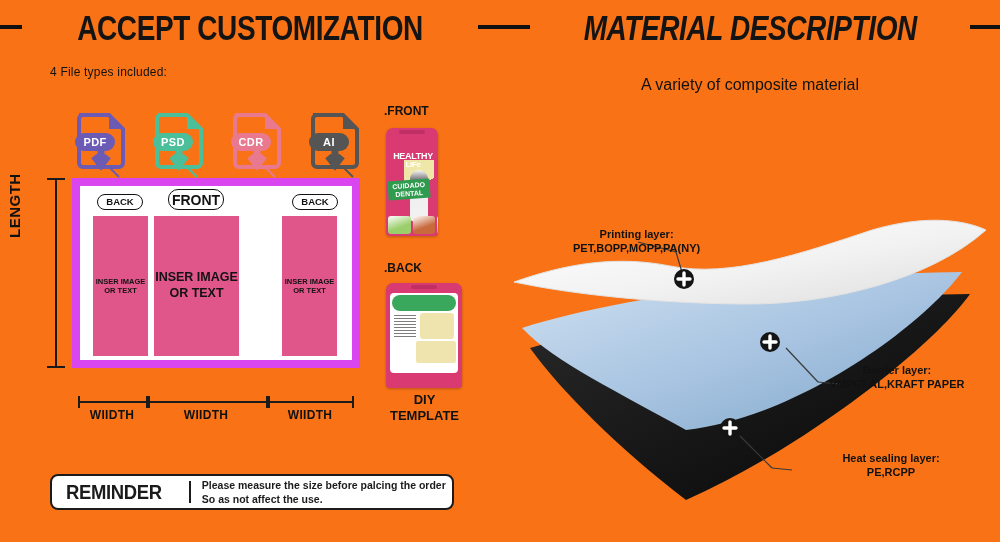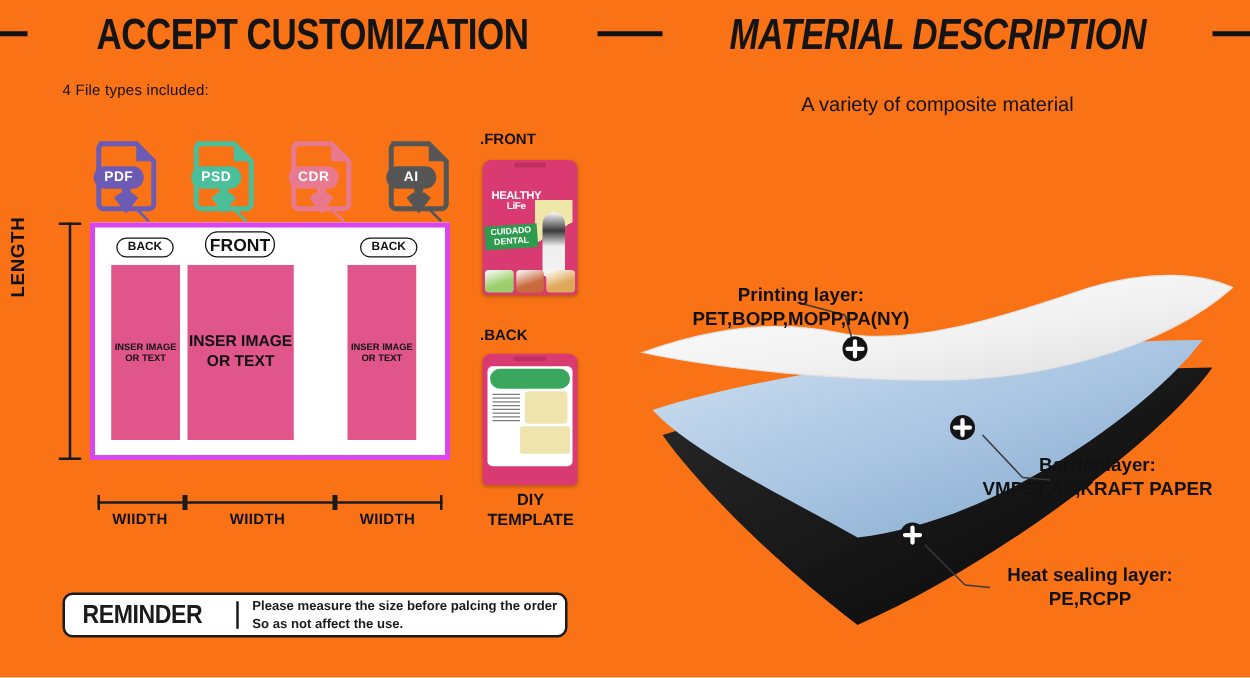--- a/index.html
+++ b/index.html
@@ -55,21 +55,21 @@
   #length-label {
     position:absolute; left:6px; top:238px;
     font-size:15px; font-weight:bold; color:#111;
     letter-spacing:0.5px;
     transform: rotate(-90deg); transform-origin:left top;
     white-space:nowrap;
   }
 
   #tpl-box {
     position:absolute; left:72px; top:178px; width:288px; height:190px;
-    border:4px solid #d946ef; background:#fff;
+    border:8px solid #d946ef; background:#fff;
   }
   .pill {
     position:absolute; border:1.5px solid #111; border-radius:10px;
     background:#fff; display:flex; align-items:center; justify-content:center;
     font-weight:bold; color:#111; line-height:1;
   }
   .panel {
     position:absolute; background:#e0568a;
     display:flex; flex-direction:column; align-items:center; justify-content:center;
     text-align:center; color:#111; font-weight:bold; line-height:1.25;
@@ -83,21 +83,21 @@
     position:absolute; top:408px; font-size:12px; font-weight:bold; color:#111;
     letter-spacing:0.3px; text-align:center;
   }
 
   
   .pouch-cap { position:absolute; font-size:12px; font-weight:bold; color:#111; }
   .pouch {
     position:absolute; border-radius:7px 7px 4px 4px;
     overflow:hidden; box-shadow:0 1px 3px rgba(0,0,0,0.25);
   }
-  #pouch-front { left:386px; top:128px; width:76px; height:108px; background:#d93a72; }
+  #pouch-front { left:386px; top:128px; width:52px; height:108px; background:#d93a72; }
   #pouch-back  { left:386px; top:283px; width:76px; height:105px; background:#d93a72; }
   .pouch .notch {
     position:absolute; left:50%; top:2px; transform:translateX(-50%);
     width:26px; height:4px; background:#c02f63; border-radius:2px;
   }
   .pf-brand {
     position:absolute; left:4px; top:24px; width:46px;
     font-size:9px; font-weight:bold; color:#fff; line-height:1;
     text-align:center; letter-spacing:-0.3px;
   }
@@ -155,22 +155,22 @@
     position:absolute; left:500px; top:76px; width:500px;
     text-align:center; font-size:16px; color:#111;
   }
   #rp-desc {
     position:absolute; left:548px; top:112px; width:410px;
     text-align:center; font-size:15.5px; font-weight:bold; color:#111; line-height:1.45;
   }
   #layer-svg { position:absolute; left:500px; top:200px; }
 
   .lyr-label {
-    position:absolute; font-size:15px; font-weight:bold; color:#111;
-    line-height:1.25; white-space:nowrap;
+    position:absolute; font-size:11px; font-weight:bold; color:#111;
+    line-height:1.25; white-space:nowrap;margin-left:19px;
   }
   #lbl-print   { left:554px; top:228px; text-align:left; }
   #lbl-barrier { left:878px; top:364px; text-align:center; transform:translateX(-50%); }
   #lbl-heat    { left:872px; top:452px; text-align:center; transform:translateX(-50%); }
 </style>
 </head>
 <body>
 
 <div class="page">
 

